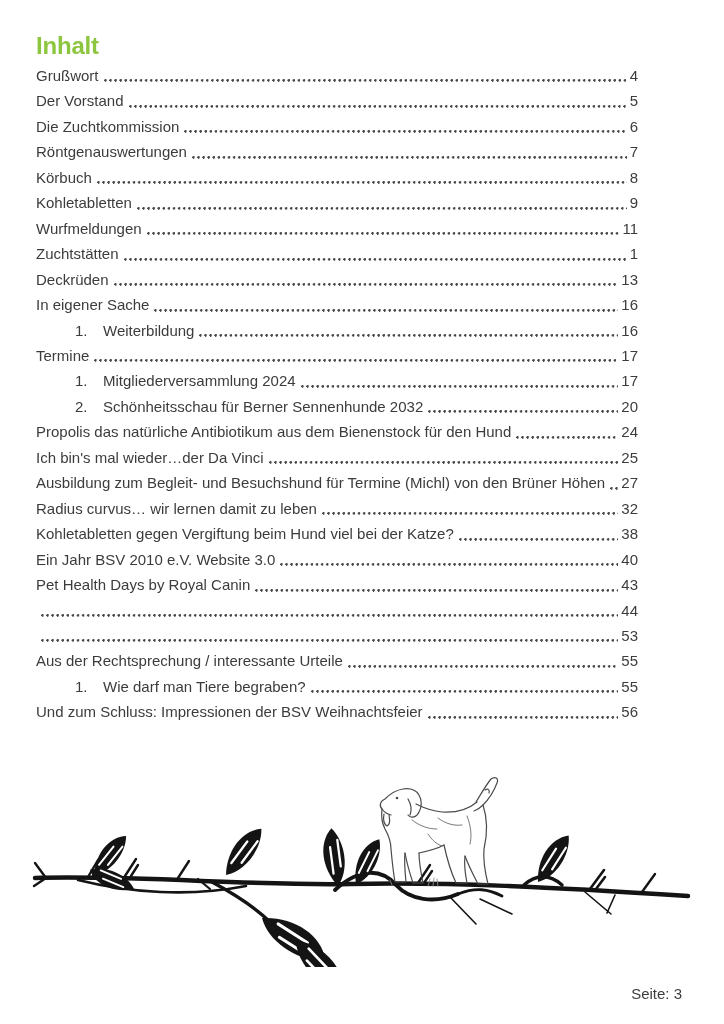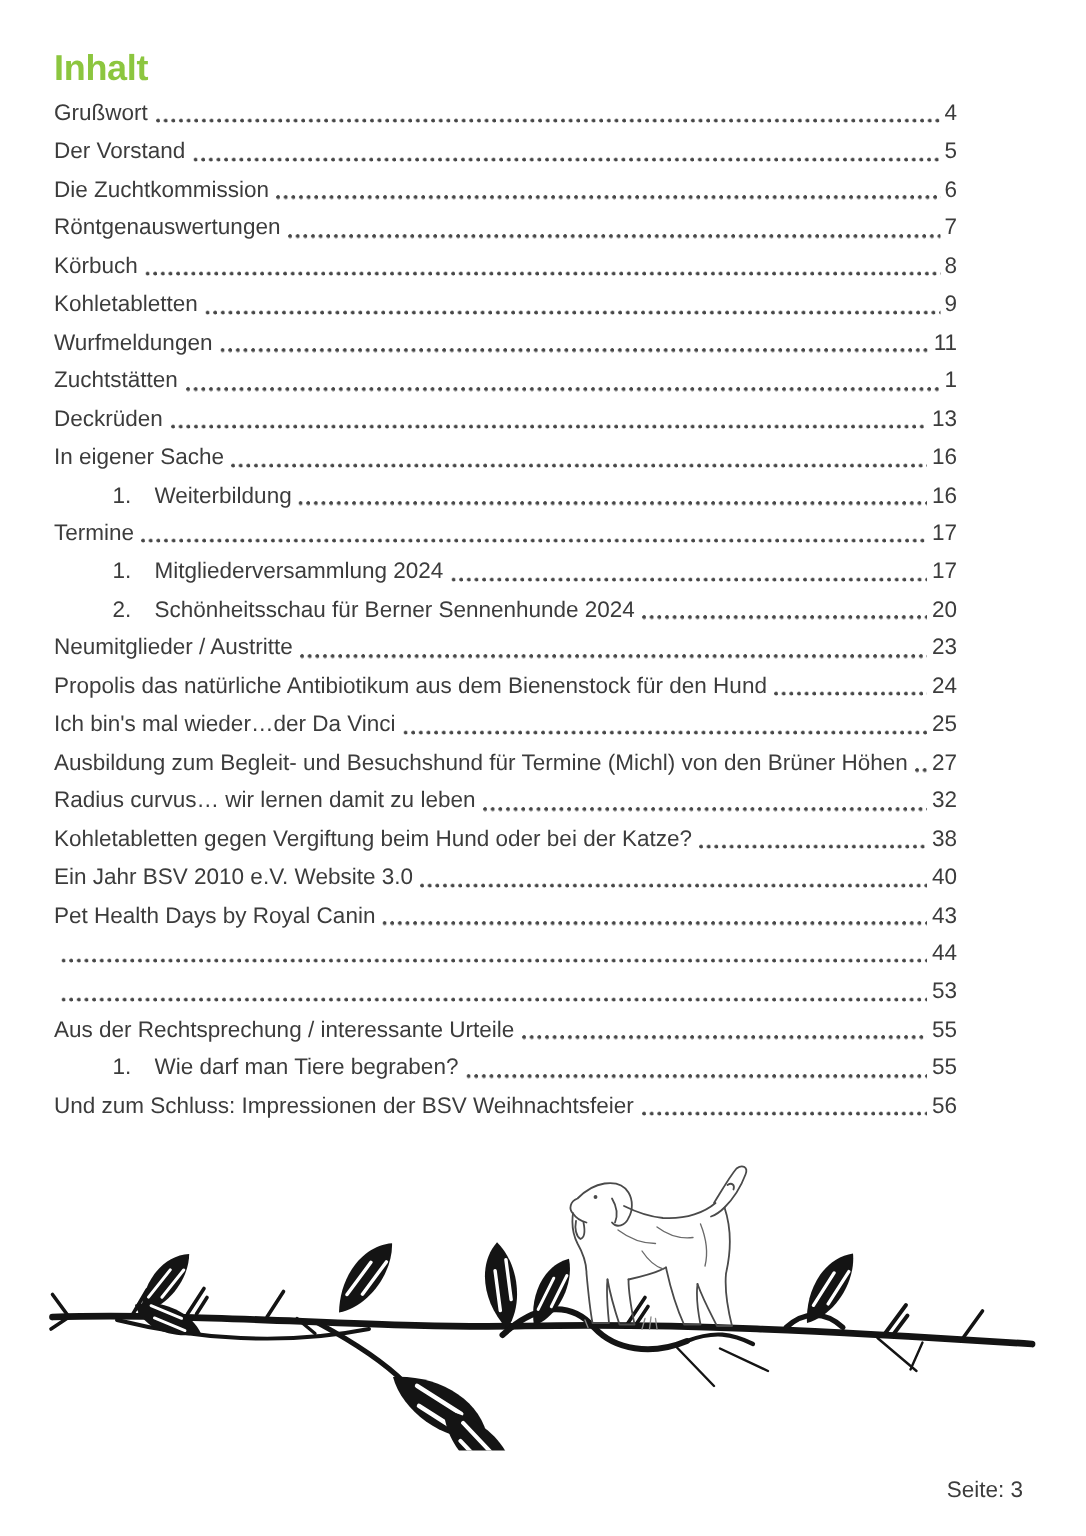--- a/index.html
+++ b/index.html
@@ -126,31 +126,25 @@
 
     <div class="row lvl1">
       <span class="num">1.</span>
       <span class="label">Mitgliederversammlung 2024</span>
       <span class="dots"></span>
       <span class="pg">17</span>
     </div>
 
     <div class="row lvl1">
       <span class="num">2.</span>
-      <span class="label">Schönheitsschau für Berner Sennenhunde 2024</span>
+      <span class="label">Schönheitsschau für Berner Sennenhunde 2032</span>
       <span class="dots"></span>
       <span class="pg">20</span>
     </div>
 
-    <div class="row">
-
-      <span class="label">Neumitglieder / Austritte</span>
-      <span class="dots"></span>
-      <span class="pg">23</span>
-    </div>
 
     <div class="row">
 
       <span class="label">Propolis das natürliche Antibiotikum aus dem Bienenstock für den Hund</span>
       <span class="dots"></span>
       <span class="pg">24</span>
     </div>
 
     <div class="row">
 
@@ -168,21 +162,21 @@
 
     <div class="row">
 
       <span class="label">Radius curvus… wir lernen damit zu leben</span>
       <span class="dots"></span>
       <span class="pg">32</span>
     </div>
 
     <div class="row">
 
-      <span class="label">Kohletabletten gegen Vergiftung beim Hund oder bei der Katze?</span>
+      <span class="label">Kohletabletten gegen Vergiftung beim Hund viel bei der Katze?</span>
       <span class="dots"></span>
       <span class="pg">38</span>
     </div>
 
     <div class="row">
 
       <span class="label">Ein Jahr BSV 2010 e.V. Website 3.0</span>
       <span class="dots"></span>
       <span class="pg">40</span>
     </div>

